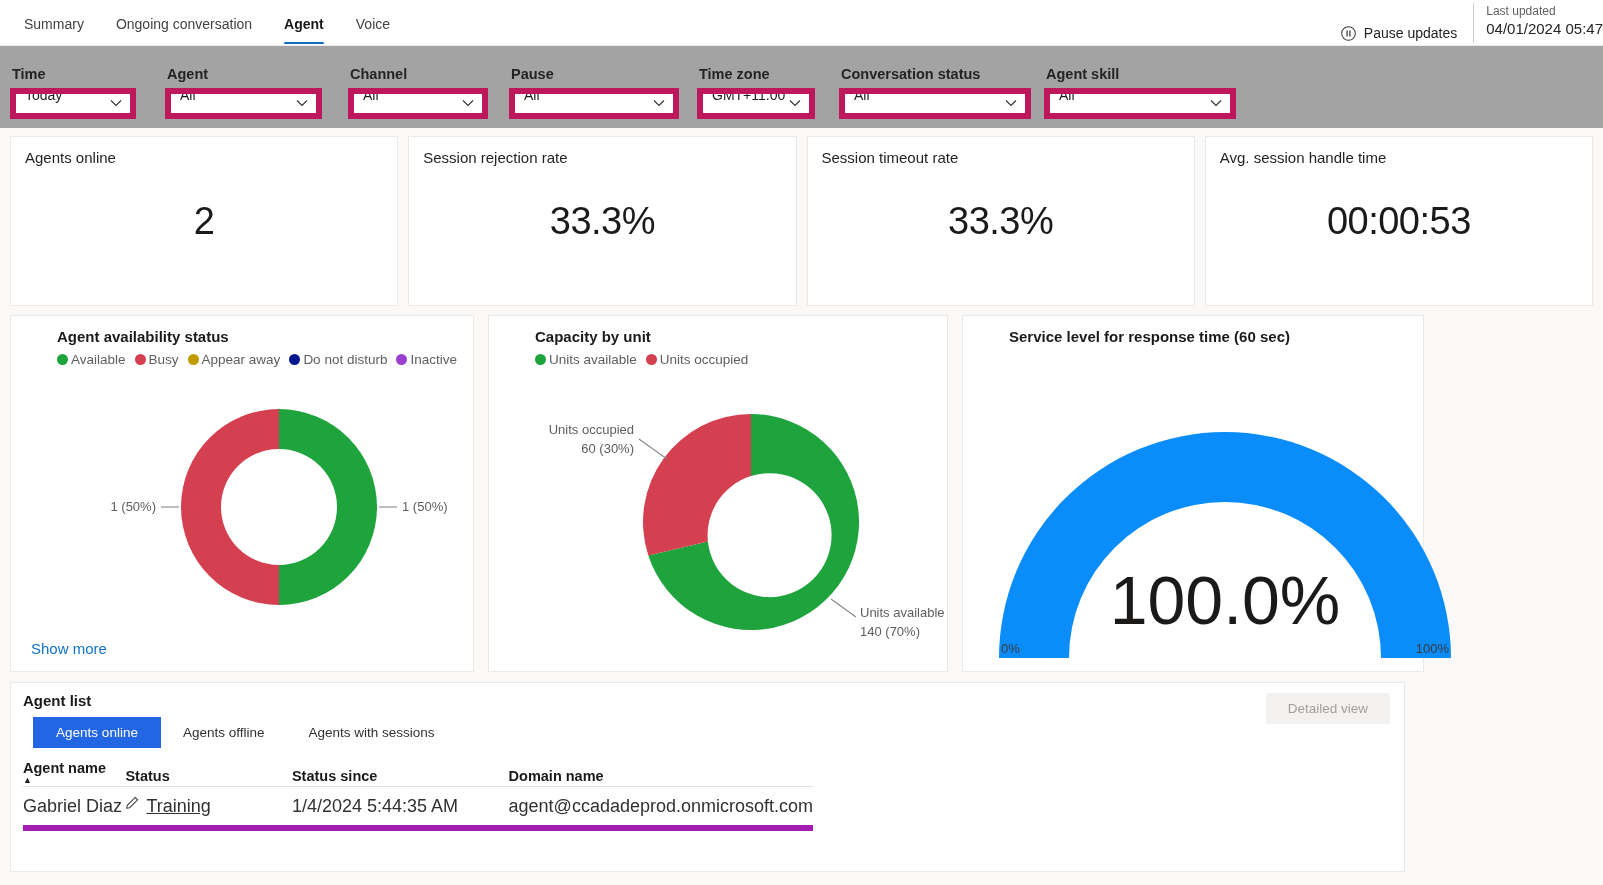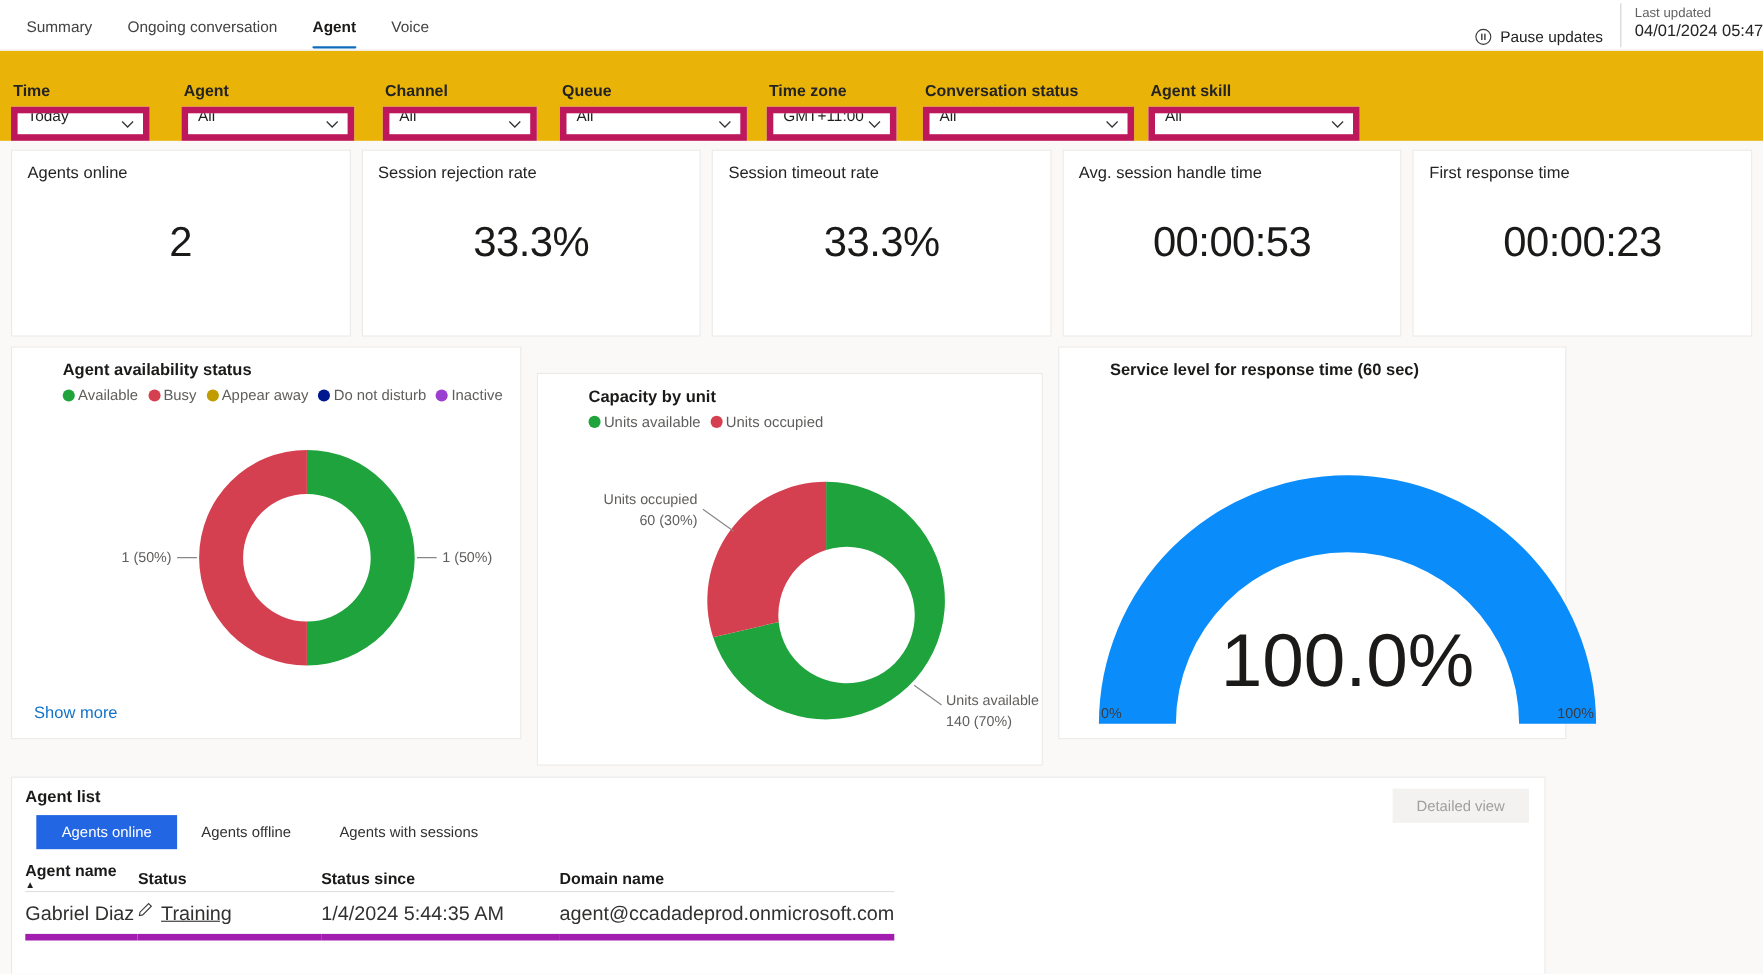--- a/index.html
+++ b/index.html
@@ -56,23 +56,23 @@
   .divider-v {
     width: 1px; background: #d1d1d1; height: 40px; margin-top: 3px;
   }
   .lastupd { padding: 3px 0 0 12px; line-height: 1.35; }
   .lastupd .lbl { font-size: 12px; color: #616161; display: block; }
   .lastupd .val { font-size: 15px; color: #242424; display: block; white-space: nowrap; }
 
   
   .filterbar {
     height: 82px;
-    background: #eab308;
+    background: #a3a3a3;
     display: flex;
-    align-items: flex-end;
+    align-items: center;
     padding: 10px 0 0 10px;
     gap: 0;
   }
   .filter { display: flex; flex-direction: column; }
   .filter .flabel {
     font-size: 14.5px; color: #242424; font-weight: 600;
     margin-bottom: 6px; padding-left: 2px;
   }
   .combo {
     position: relative;
@@ -112,21 +112,21 @@
 
   
   .chartrow { display: flex; padding: 9px 10px 0 10px; gap: 14px; align-items: flex-start; }
   .chartcard {
     background: #ffffff;
     border: 1px solid #ebe9e7;
     position: relative;
     padding-left: 32px;
   }
   .card-avail { width: 464px; height: 357px; }
-  .card-cap   { width: 460px; height: 357px; margin-top: 24px; }
+  .card-cap   { width: 460px; height: 357px; }
   .card-svc   { width: 462px; height: 357px; }
 
   .ctitle { font-size: 15px; font-weight: 700; color: #1b1a19; padding: 12px 14px 0 14px; }
   .clegend { display: flex; align-items: center; gap: 9px; padding: 7px 14px 0 14px; flex-wrap: wrap; }
   .lgitem { display: flex; align-items: center; gap: 3px; font-size: 13.5px; color: #605e5c; white-space: nowrap; }
   .dot { width: 11px; height: 11px; border-radius: 50%; flex: 0 0 auto; }
 
   .donutwrap { position: relative; width: 100%; }
   .showmore {
     position: absolute; left: 20px; bottom: 14px;
@@ -260,21 +260,21 @@
     <span class="flabel">Channel</span>
     <div class="combo" style="width:140px">
       <span>All</span>
       <svg class="chev" viewBox="0 0 12 12">
           <path d="M1 3.5 L6 8.5 L11 3.5" stroke="#323130" stroke-width="1.1" fill="none"></path>
         </svg>
     </div>
   </div>
 
   <div class="filter" style="width:188px">
-    <span class="flabel">Queue</span>
+    <span class="flabel">Pause</span>
     <div class="combo" style="width:170px">
       <span>All</span>
       <svg class="chev" viewBox="0 0 12 12">
           <path d="M1 3.5 L6 8.5 L11 3.5" stroke="#323130" stroke-width="1.1" fill="none"></path>
         </svg>
     </div>
   </div>
 
   <div class="filter" style="width:142px">
     <span class="flabel">Time zone</span>
@@ -317,24 +317,20 @@
     <div class="ktitle">Session rejection rate</div>
     <div class="kvalue">33.3%</div>
   </div>
   <div class="kpicard">
     <div class="ktitle">Session timeout rate</div>
     <div class="kvalue">33.3%</div>
   </div>
   <div class="kpicard">
     <div class="ktitle">Avg. session handle time</div>
     <div class="kvalue">00:00:53</div>
-  </div>
-  <div class="kpicard">
-    <div class="ktitle">First response time</div>
-    <div class="kvalue">00:00:23</div>
   </div>
 </div>
 
 <div class="chartrow">
 
   <div class="chartcard card-avail">
     <div class="ctitle">Agent availability status</div>
     <div class="clegend">
       <div class="lgitem">
         <span class="dot" style="background:#1FA33C"></span>

